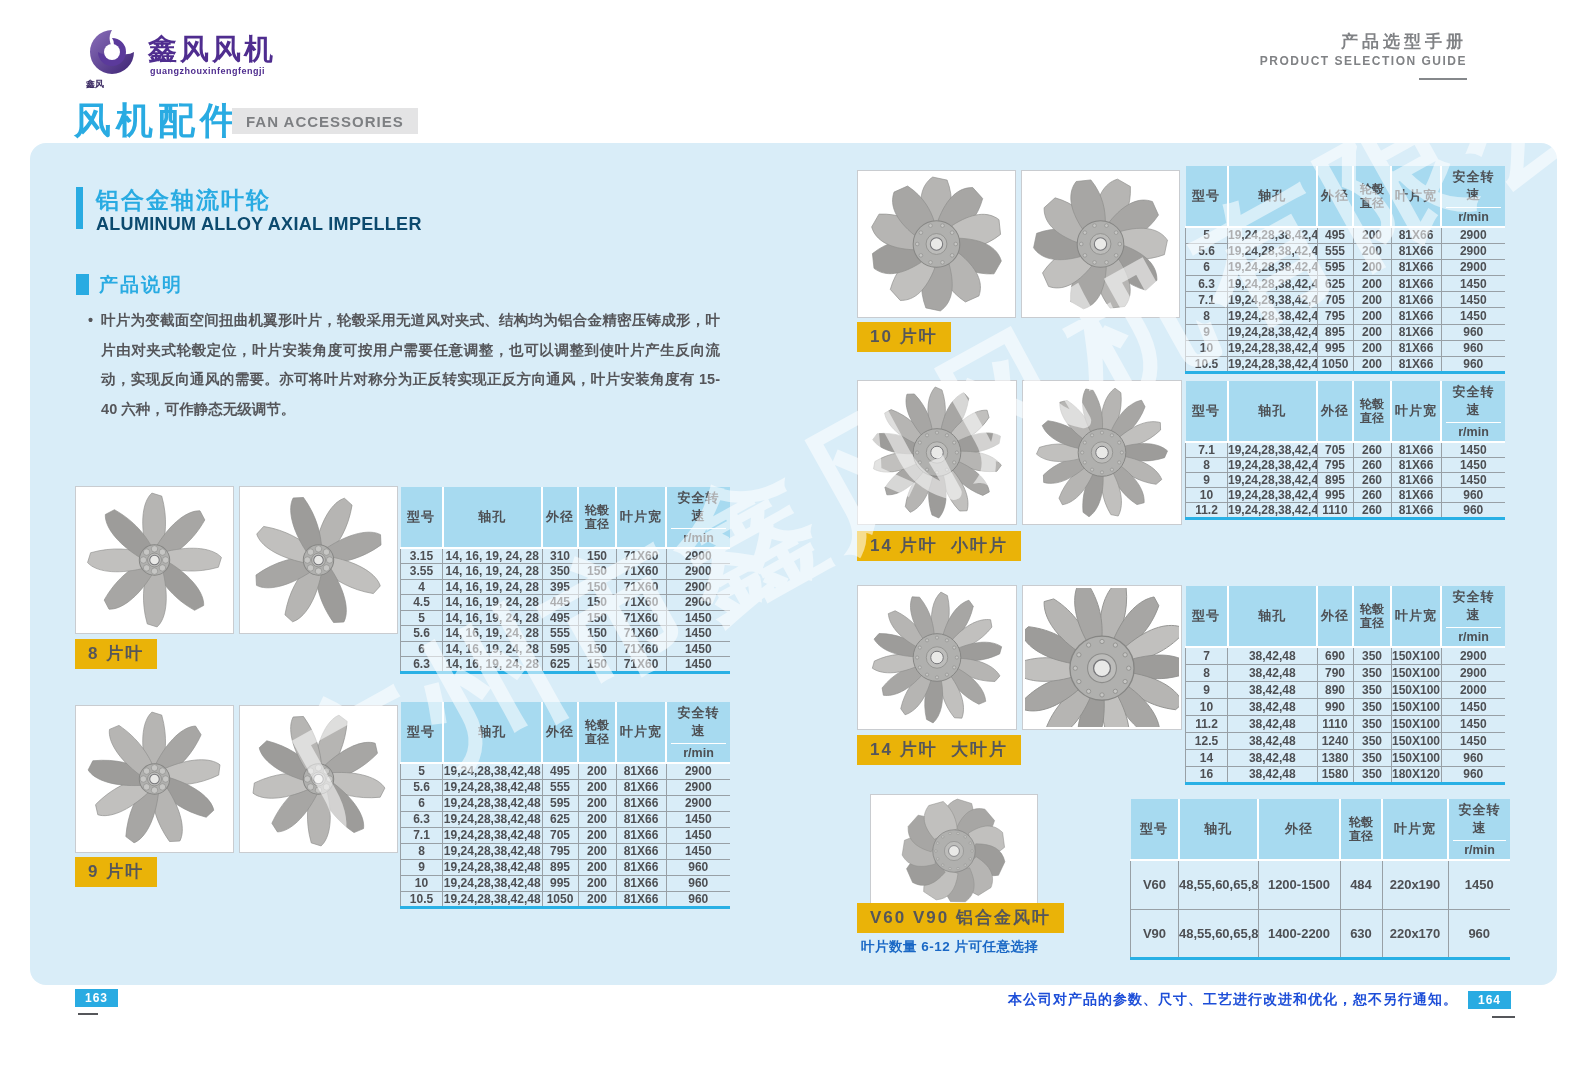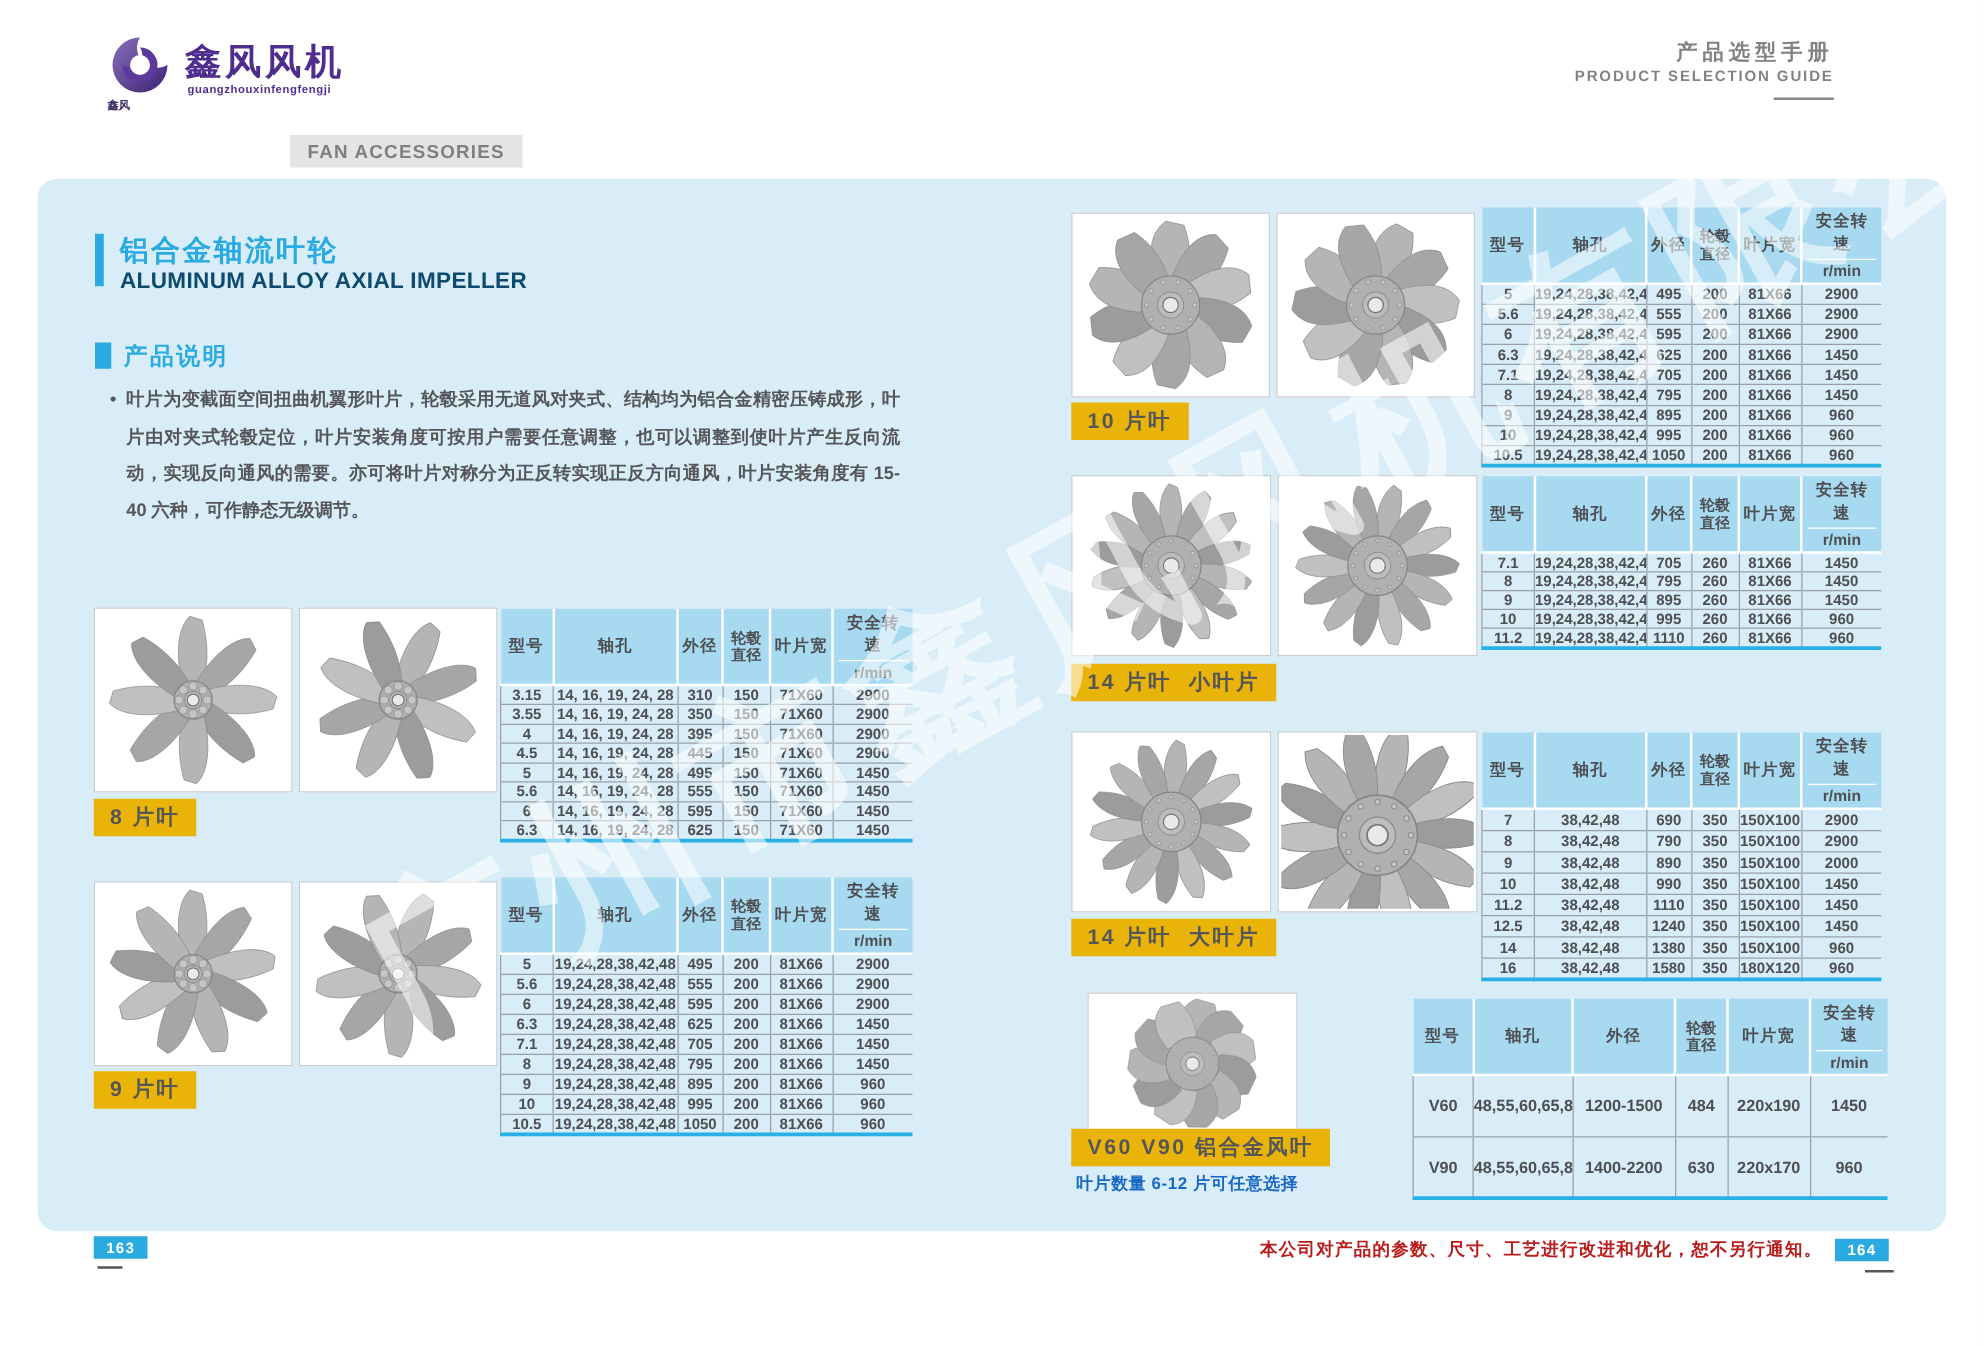--- a/index.html
+++ b/index.html
@@ -71,21 +71,21 @@
   #t10 tbody tr{height:16.2px;} #t14s tbody tr{height:15px;} #t14b tbody tr{height:17px;}
   #tv tbody tr{height:49px;}
   #tv td{font-size:13px;}
   #tv .c1{width:48px}#tv .c3{width:82px}#tv .c4{width:42px}#tv .c5{width:66px}#tv .c6{width:62px}
 
   
   .pg-badge{position:absolute;width:43px;height:18px;background:#29abe2;color:#ffffff;font-size:12px;font-weight:bold;text-align:center;line-height:18px;letter-spacing:1px;}
   #pg-left{left:75px;top:989px;} #pg-right{left:1468px;top:991px;}
   .pg-dash{position:absolute;height:2px;background:#55565a;}
   #dash-left{left:78px;top:1013px;width:20px;} #dash-right{left:1492px;top:1016px;width:23px;}
-  .disclaimer{position:absolute;right:129px;top:991px;font-size:14px;font-weight:bold;color:#b91c1c;letter-spacing:1px;text-align:center;}
+  .disclaimer{position:absolute;right:129px;top:991px;font-size:14px;font-weight:bold;color:#1d4ed8;letter-spacing:1px;text-align:center;}
 
   
   .watermark{position:absolute;left:300px;top:700px;font-size:138px;font-weight:bold;color:rgba(255,255,255,0.55);letter-spacing:10px;white-space:nowrap;transform:rotate(-29deg);transform-origin:0 50%;pointer-events:none;z-index:30;}
 </style>
 </head>
 <body>
 
 <div class="page">
 
   <div class="logo-icon">
@@ -102,20 +102,21 @@
     </svg>
   </div>
   <div class="logo-brand">鑫风风机</div>
   <div class="logo-sub">guangzhouxinfengfengji</div>
   <div class="logo-mark">鑫风</div>
 
   <div class="manual-cn">产品选型手册</div>
   <div class="manual-en">PRODUCT SELECTION GUIDE</div>
   <div class="manual-line"></div>
 
+  <div class="page-title">风机配件</div>
   <div class="page-title-en">FAN ACCESSORIES</div>
 
   <div class="panel"></div>
 
   <div class="sec-bar"></div>
   <div class="sec-cn">铝合金轴流叶轮</div>
   <div class="sec-en">ALUMINUM ALLOY AXIAL IMPELLER</div>
   <div class="desc-bar"></div>
   <div class="desc-head">产品说明</div>
   <div class="desc-text">

